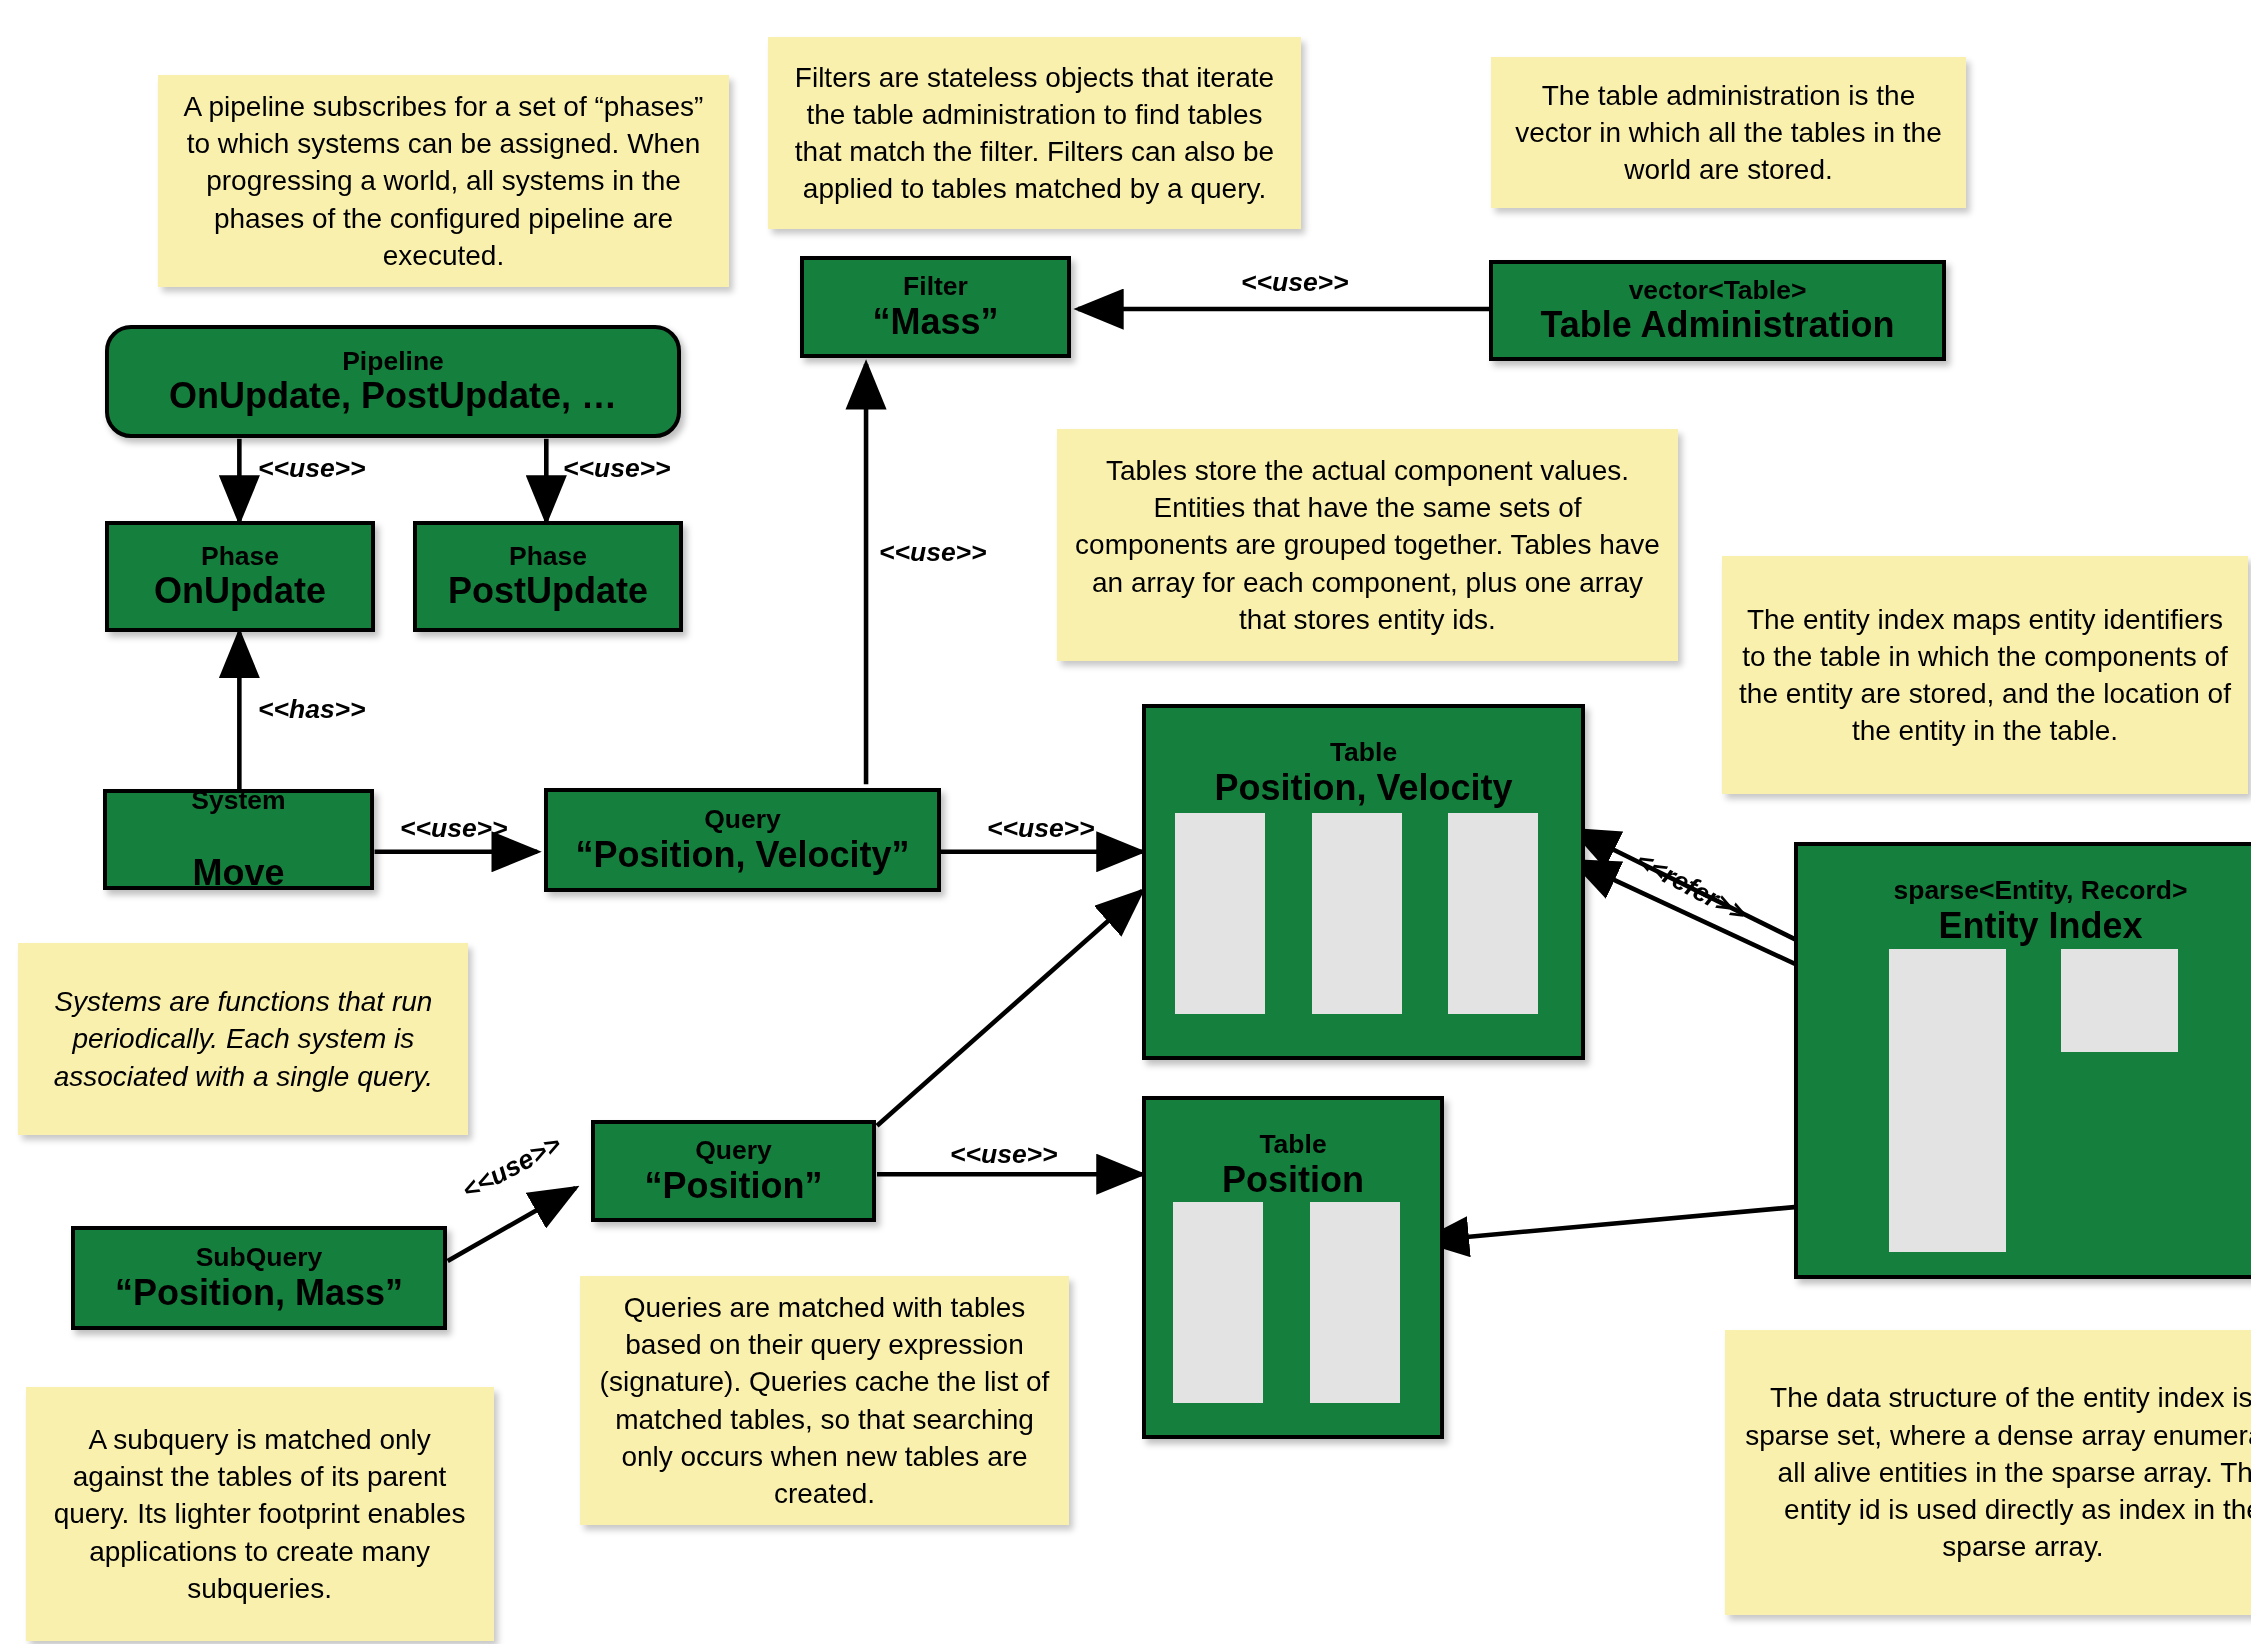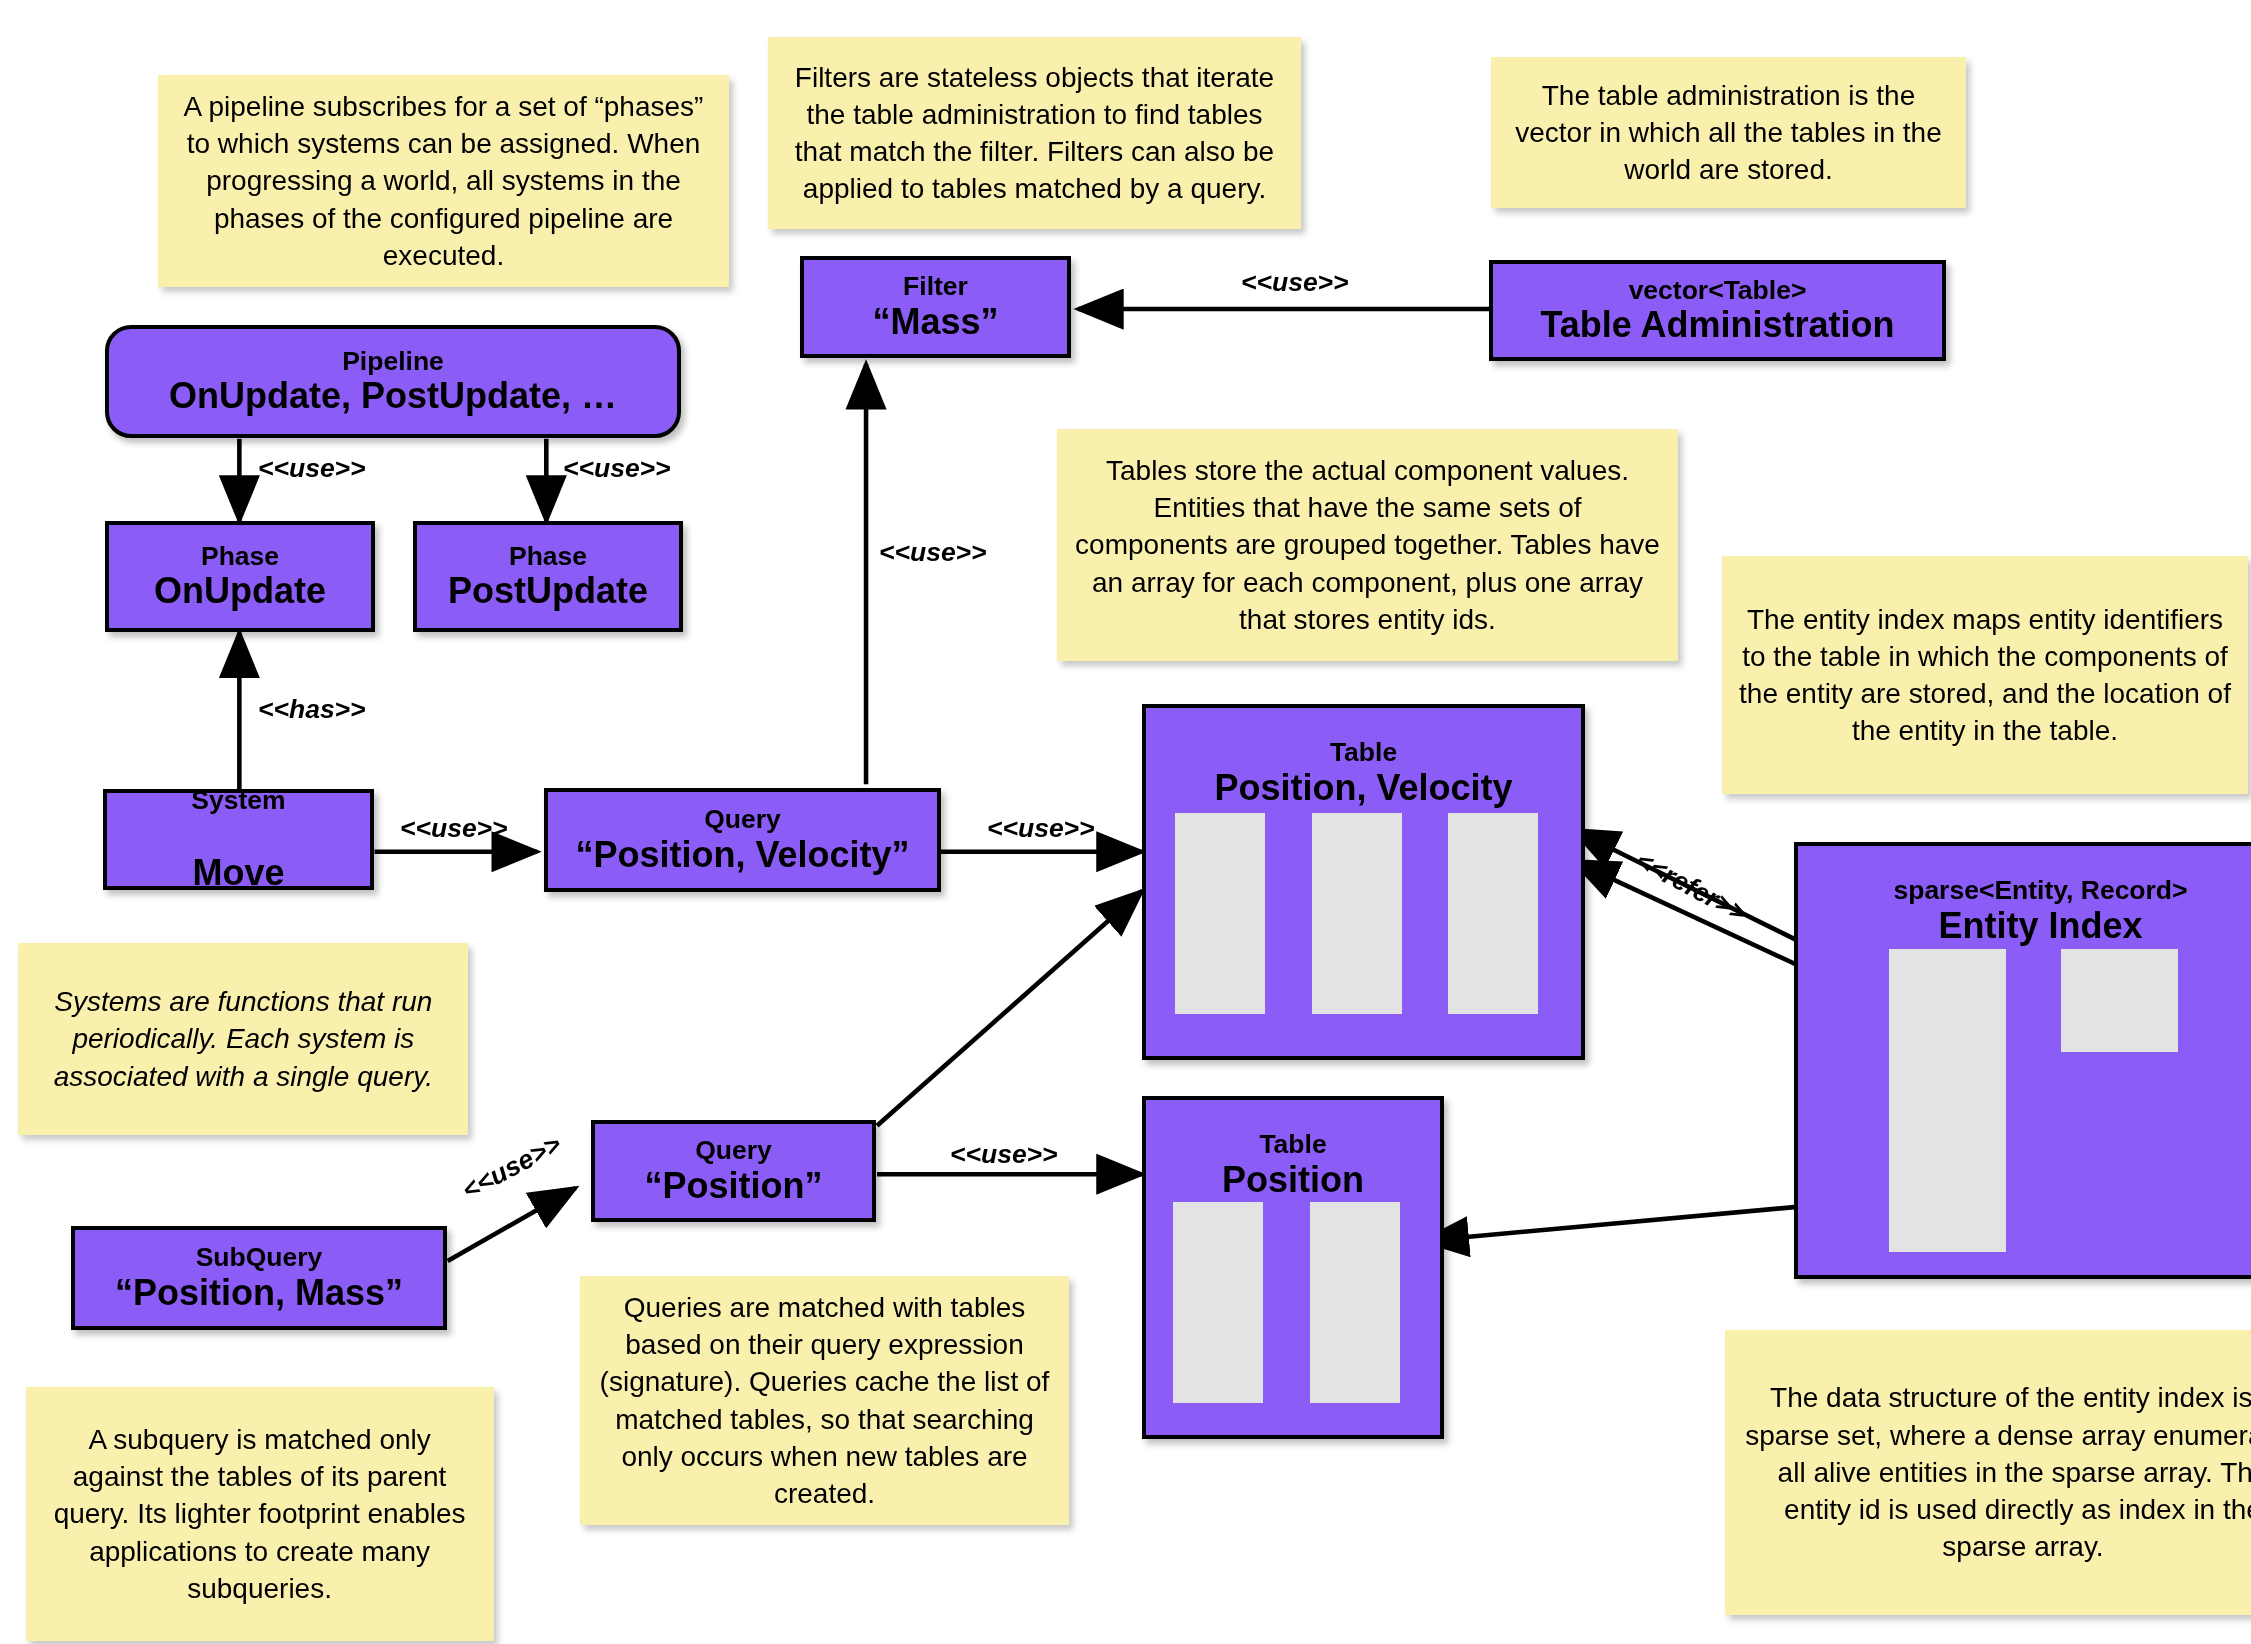--- a/index.html
+++ b/index.html
@@ -27,21 +27,21 @@
     text-align: center;
     box-shadow: 3.7px 4.6px 6.4px rgba(0,0,0,0.22);
     display: flex;
     align-items: center;
     justify-content: center;
     white-space: pre-wrap;
   }
   
   .box {
     position: absolute;
-    background: #8b5cf6;
+    background: #15803d;
     border: 4.6px solid #000000;
     box-sizing: border-box;
     box-shadow: 3.7px 4.6px 6.4px rgba(0,0,0,0.25);
     display: flex;
     flex-direction: column;
     align-items: center;
     justify-content: center;
     padding: 3.7px 9.1px;
   }
   .box .stereo {

